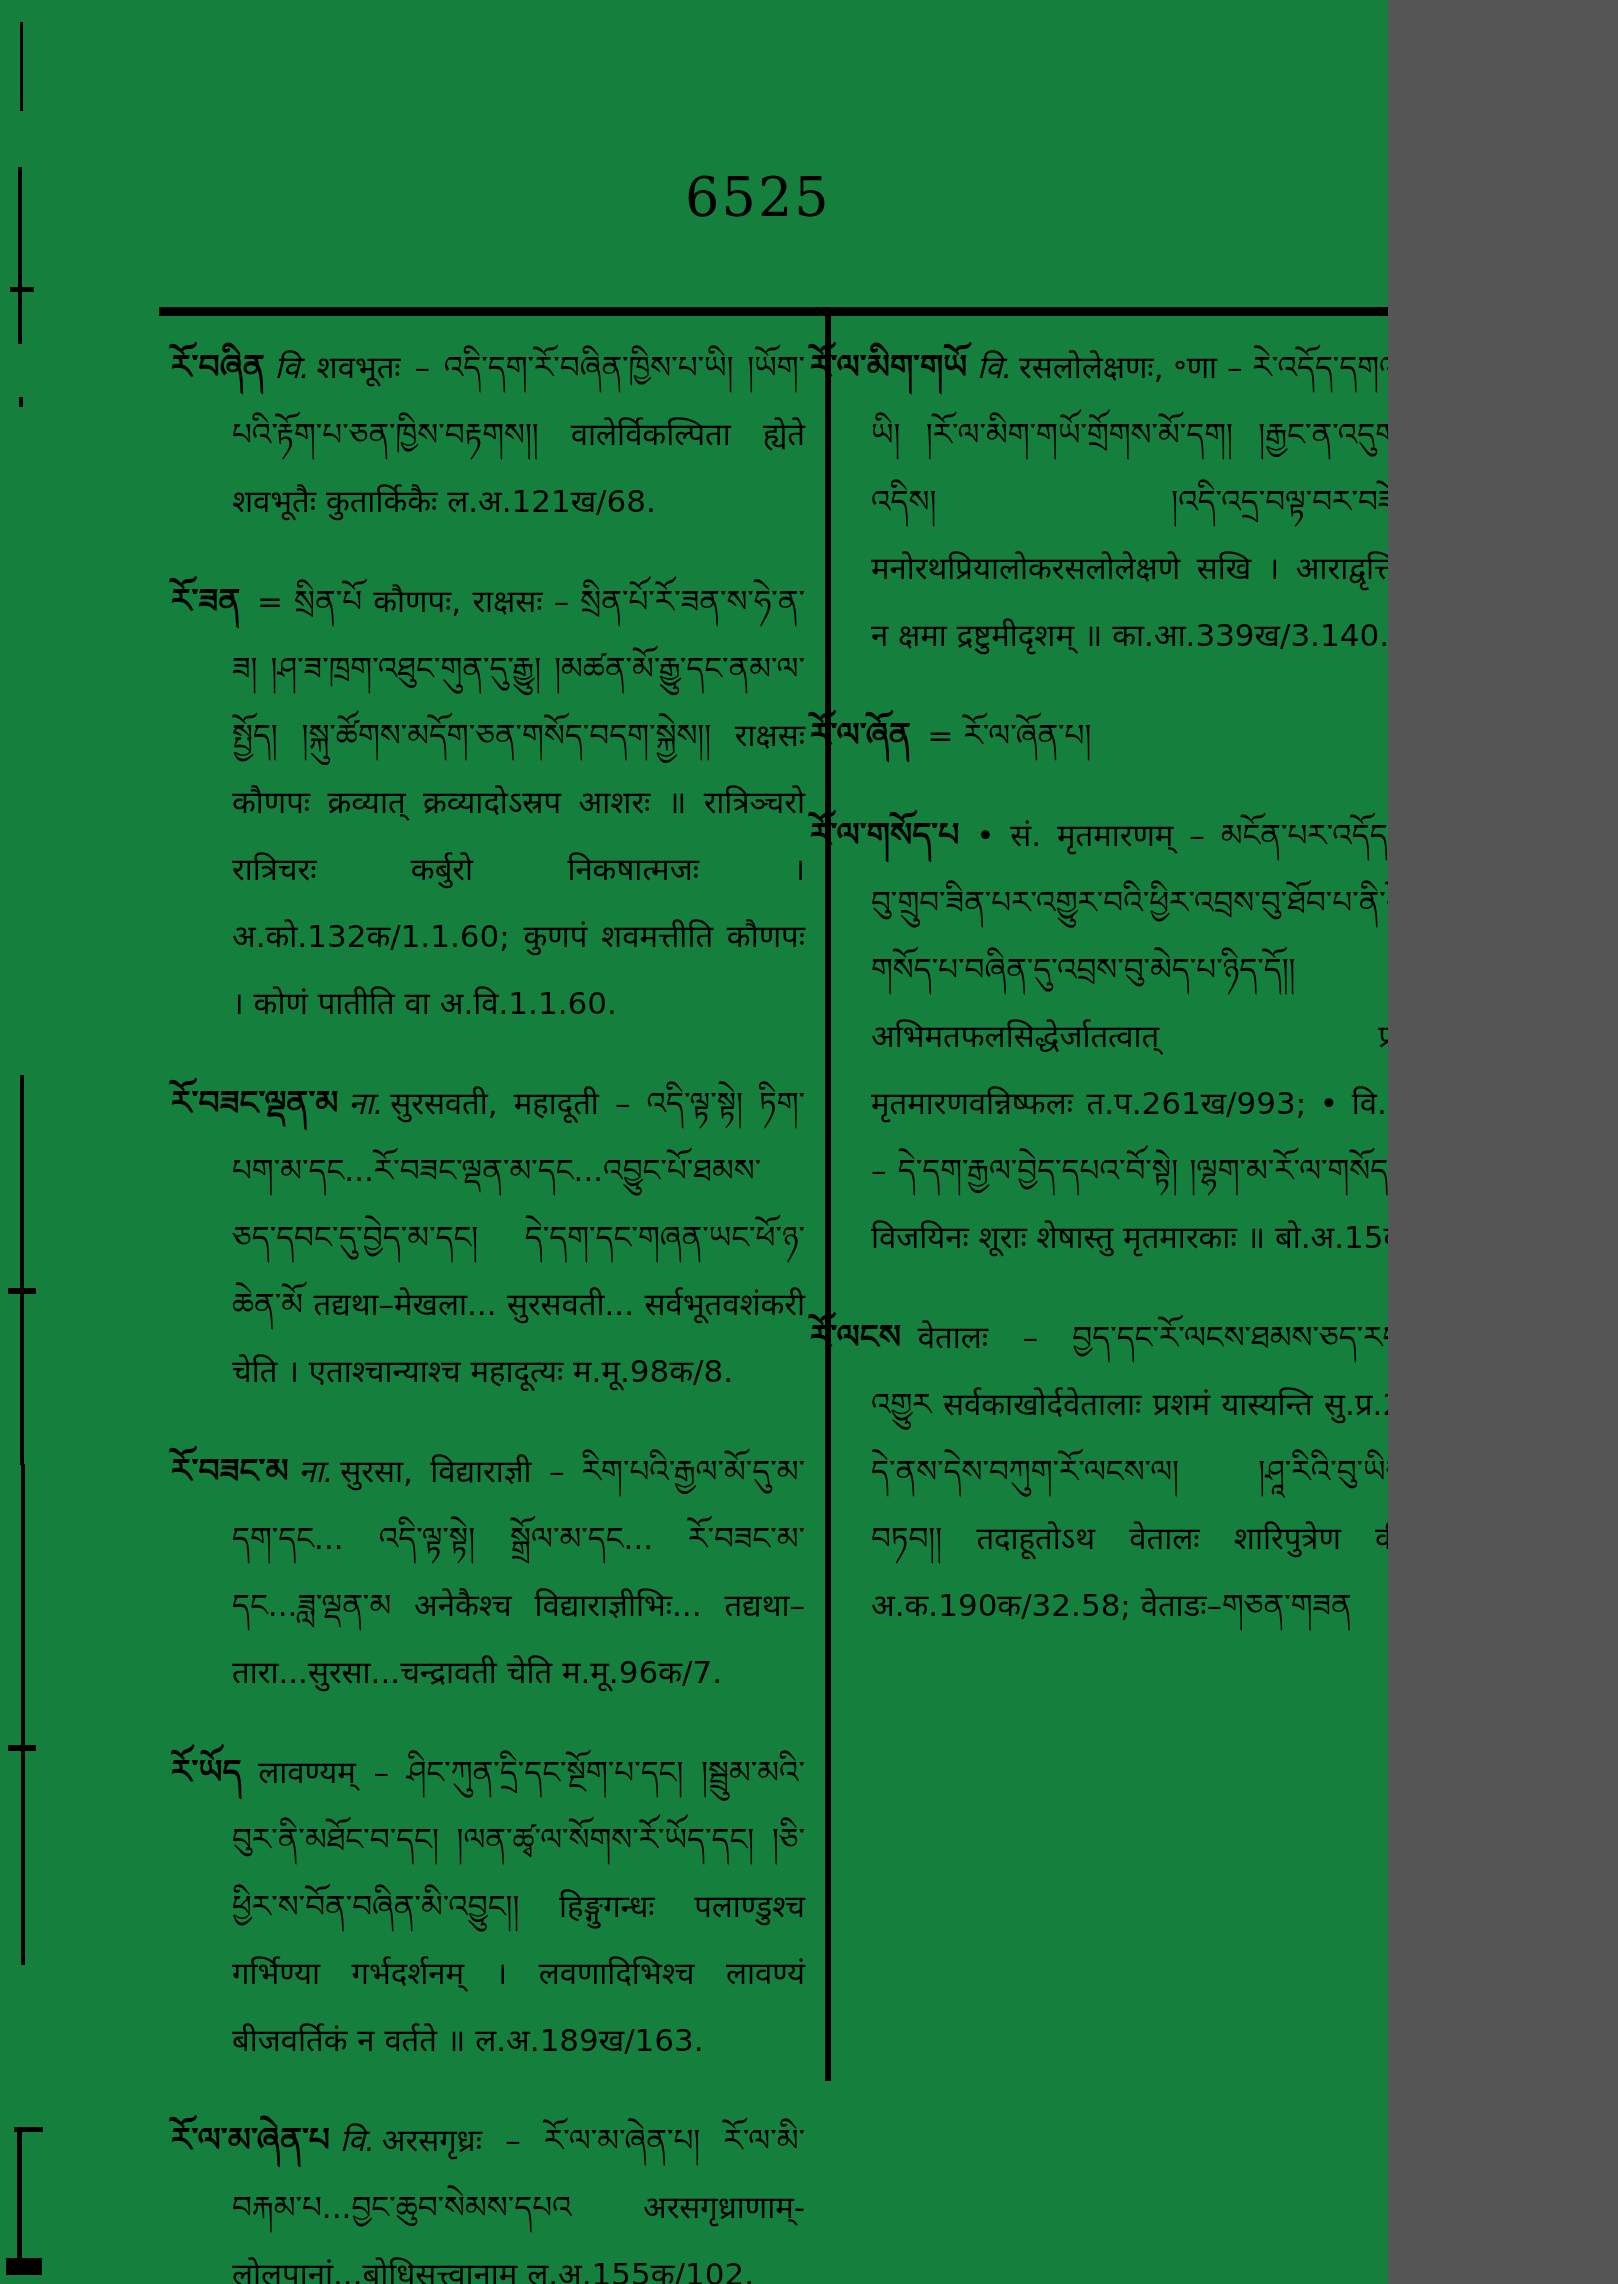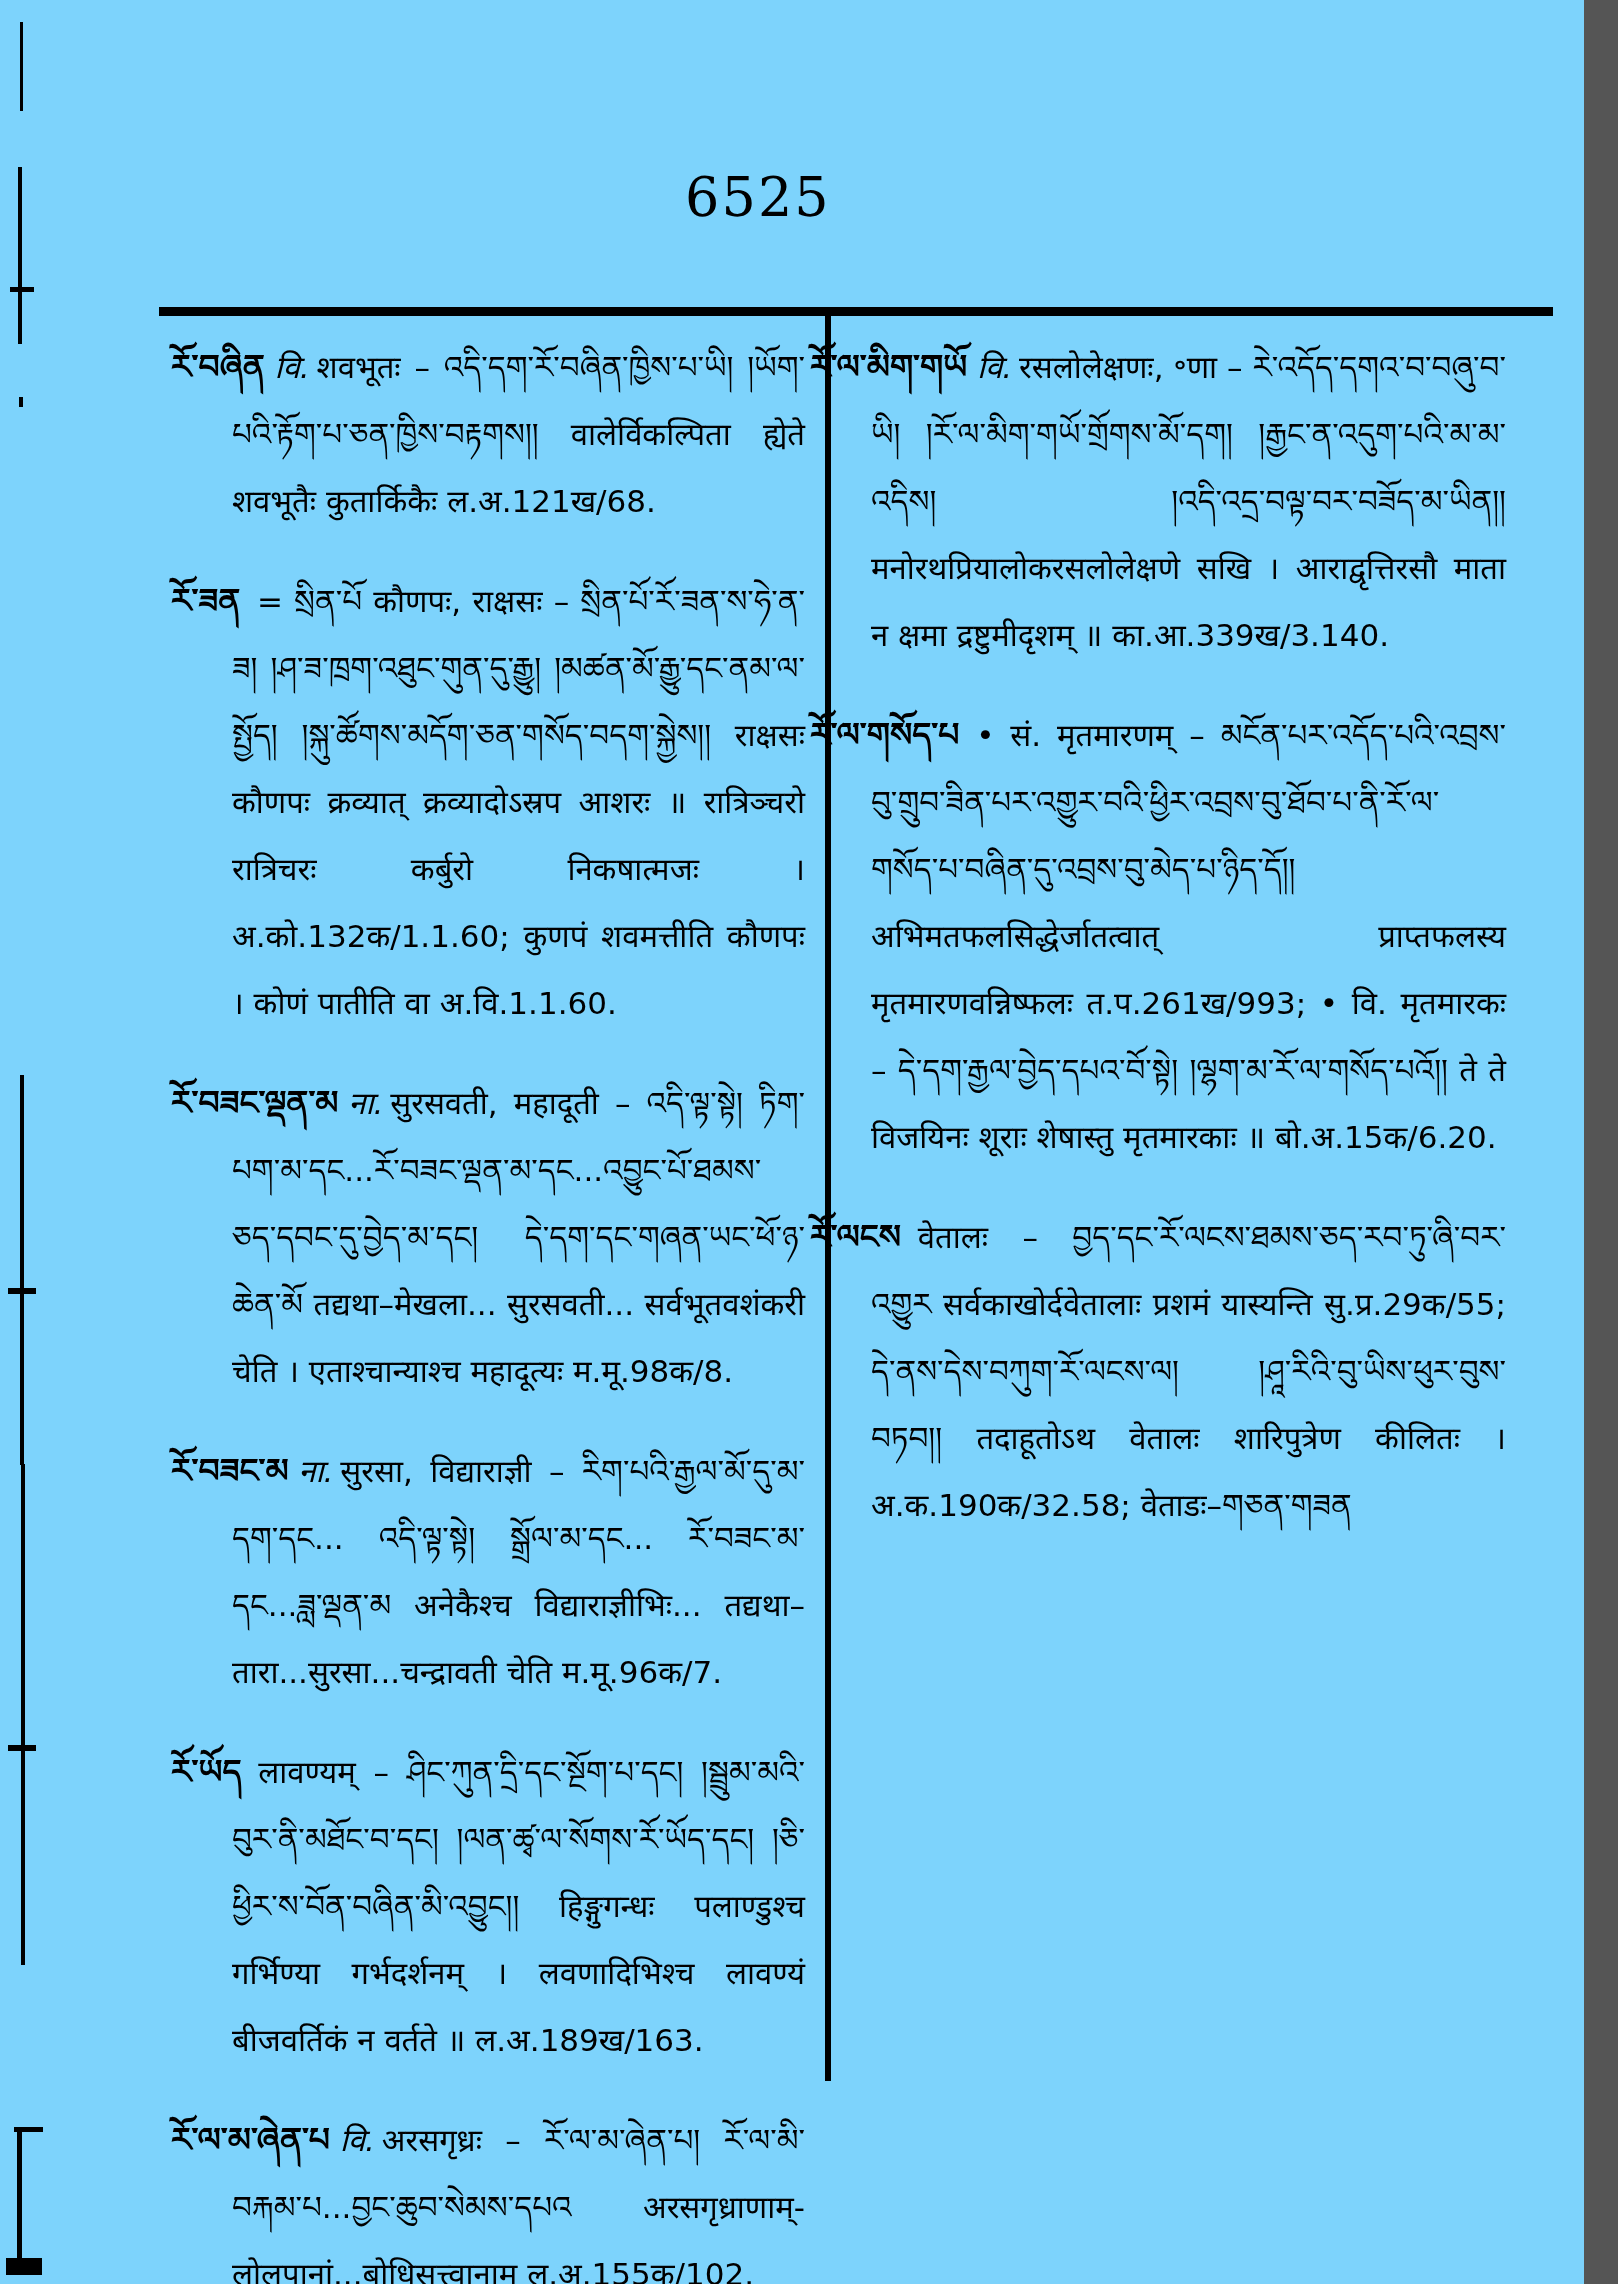--- a/index.html
+++ b/index.html
@@ -1,23 +1,24 @@
 <!DOCTYPE html>
 <html style="font-size:11px"><head>
 <meta charset="utf-8">
 <style>
   html, body { margin: 0; padding: 0; background: #555; }
   .page {
     position: relative;
-    width: 1584px;
+    width: 1374px;
     height: 2284px;
-    background: #7dd3fc;
+    background: #15803d;
     color: #000000;
     font-family: "DejaVu Sans", sans-serif;
     overflow: hidden;
+    padding-left: 14px;
   }
   .header-pagenum {
     position: absolute;
     left: 685px;
     top: 166px;
     font-family: "DejaVu Serif", serif;
     font-size: 54px;
     letter-spacing: 2.1px;
   }
   .header-range {
@@ -101,18 +102,19 @@
     <p class="entry"><span class="head">རོ་བཞིན</span><span class="label">वि.</span><span class="body">शवभूतः – འདི་དག་རོ་བཞིན་ཁྱིས་པ་ཡི། །ཡོག་པའི་རྟོག་པ་ཅན་ཁྱིས་བརྟགས།། वालेर्विकल्पिता ह्येते शवभूतैः कुतार्किकैः ल.अ.121ख/68.</span></p>
     <p class="entry"><span class="head">རོ་ཟན</span><span class="label"></span><span class="body">= སྲིན་པོ कौणपः, राक्षसः – སྲིན་པོ་རོ་ཟན་ས་ཧེ་ན་ཟ། །ཤ་ཟ་ཁྲག་འཐུང་གུན་དུ་རྒྱུ། །མཚན་མོ་རྒྱུ་དང་ནམ་ལ་སྤྱོད། །སྐུ་ཚོགས་མདོག་ཅན་གསོད་བདག་སྐྱེས།། राक्षसः कौणपः क्रव्यात् क्रव्यादोऽस्रप आशरः ॥ रात्रिञ्चरो रात्रिचरः कर्बुरो निकषात्मजः । अ.को.132क/1.1.60; कुणपं शवमत्तीति कौणपः । कोणं पातीति वा अ.वि.1.1.60.</span></p>
     <p class="entry"><span class="head">རོ་བཟང་ལྡན་མ</span><span class="label">ना.</span><span class="body">सुरसवती, महादूती – འདི་ལྟ་སྟེ། ཏིག་པག་མ་དང...རོ་བཟང་ལྡན་མ་དང...འབྱུང་པོ་ཐམས་ཅད་དབང་དུ་བྱེད་མ་དང། དེ་དག་དང་གཞན་ཡང་ཕོ་ཉ་ཆེན་མོ तद्यथा–मेखला... सुरसवती... सर्वभूतवशंकरी चेति । एताश्चान्याश्च महादूत्यः म.मू.98क/8.</span></p>
     <p class="entry"><span class="head">རོ་བཟང་མ</span><span class="label">ना.</span><span class="body">सुरसा, विद्याराज्ञी – རིག་པའི་རྒྱལ་མོ་དུ་མ་དག་དང... འདི་ལྟ་སྟེ། སྒྲོལ་མ་དང... རོ་བཟང་མ་དང...ཟླ་ལྡན་མ अनेकैश्च विद्याराज्ञीभिः... तद्यथा–तारा...सुरसा...चन्द्रावती चेति म.मू.96क/7.</span></p>
     <p class="entry"><span class="head">རོ་ཡོད</span><span class="label"></span><span class="body">लावण्यम् – ཤིང་ཀུན་དྲི་དང་སྔོག་པ་དང། །སྦྲུམ་མའི་བུར་ནི་མཐོང་བ་དང། །ལན་ཚྭ་ལ་སོགས་རོ་ཡོད་དང། །ཅི་ཕྱིར་ས་བོན་བཞིན་མི་འབྱུང།། हिङ्गुगन्धः पलाण्डुश्च गर्भिण्या गर्भदर्शनम् । लवणादिभिश्च लावण्यं बीजवर्तिकं न वर्तते ॥ ल.अ.189ख/163.</span></p>
     <p class="entry"><span class="head">རོ་ལ་མ་ཞེན་པ</span><span class="label">वि.</span><span class="body">अरसगृध्रः – རོ་ལ་མ་ཞེན་པ། རོ་ལ་མི་བརྐམ་པ...བྱང་ཆུབ་སེམས་དཔའ अरसगृध्राणाम्-लोलुपानां...बोधिसत्त्वानाम् ल.अ.155क/102.</span></p>
   </div>
 
   <div class="col col-right">
     <p class="entry"><span class="head">རོ་ལ་མིག་གཡོ</span><span class="label">वि.</span><span class="body">रसलोलेक्षणः, ॰णा – རེ་འདོད་དགའ་བ་བཞུ་བ་ཡི། །རོ་ལ་མིག་གཡོ་གྲོགས་མོ་དག། །རྒྱང་ན་འདུག་པའི་མ་མ་འདིས། །འདི་འདྲ་བལྟ་བར་བཟོད་མ་ཡིན།། मनोरथप्रियालोकरसलोलेक्षणे सखि । आराद्वृत्तिरसौ माता न क्षमा द्रष्टुमीदृशम् ॥ का.आ.339ख/3.140.</span></p>
+    <p class="entry"><span class="head">རོ་ལ་ཞོན</span><span class="label"></span><span class="body">=   རོ་ལ་ཞོན་པ།</span></p>
     <p class="entry"><span class="head">རོ་ལ་གསོད་པ</span><span class="label"></span><span class="body">• सं. मृतमारणम् – མངོན་པར་འདོད་པའི་འབྲས་བུ་གྲུབ་ཟིན་པར་འགྱུར་བའི་ཕྱིར་འབྲས་བུ་ཐོབ་པ་ནི་རོ་ལ་གསོད་པ་བཞིན་དུ་འབྲས་བུ་མེད་པ་ཉིད་དོ།། अभिमतफलसिद्धेर्जातत्वात् प्राप्तफलस्य मृतमारणवन्निष्फलः त.प.261ख/993; • वि. मृतमारकः – དེ་དག་རྒྱལ་བྱེད་དཔའ་བོ་སྟེ། །ལྷག་མ་རོ་ལ་གསོད་པའོ།། ते ते विजयिनः शूराः शेषास्तु मृतमारकाः ॥ बो.अ.15क/6.20.</span></p>
     <p class="entry"><span class="head">རོ་ལངས</span><span class="label"></span><span class="body">वेतालः – བྱད་དང་རོ་ལངས་ཐམས་ཅད་རབ་ཏུ་ཞི་བར་འགྱུར सर्वकाखोर्दवेतालाः प्रशमं यास्यन्ति सु.प्र.29क/55; དེ་ནས་དེས་བཀུག་རོ་ལངས་ལ། །ཤཱ་རིའི་བུ་ཡིས་ཕུར་བུས་བཏབ།། तदाहूतोऽथ वेतालः शारिपुत्रेण कीलितः । अ.क.190क/32.58; वेताडः–གཅན་གཟན</span></p>
   </div>
 
 </div>
 
 
 </body></html>

